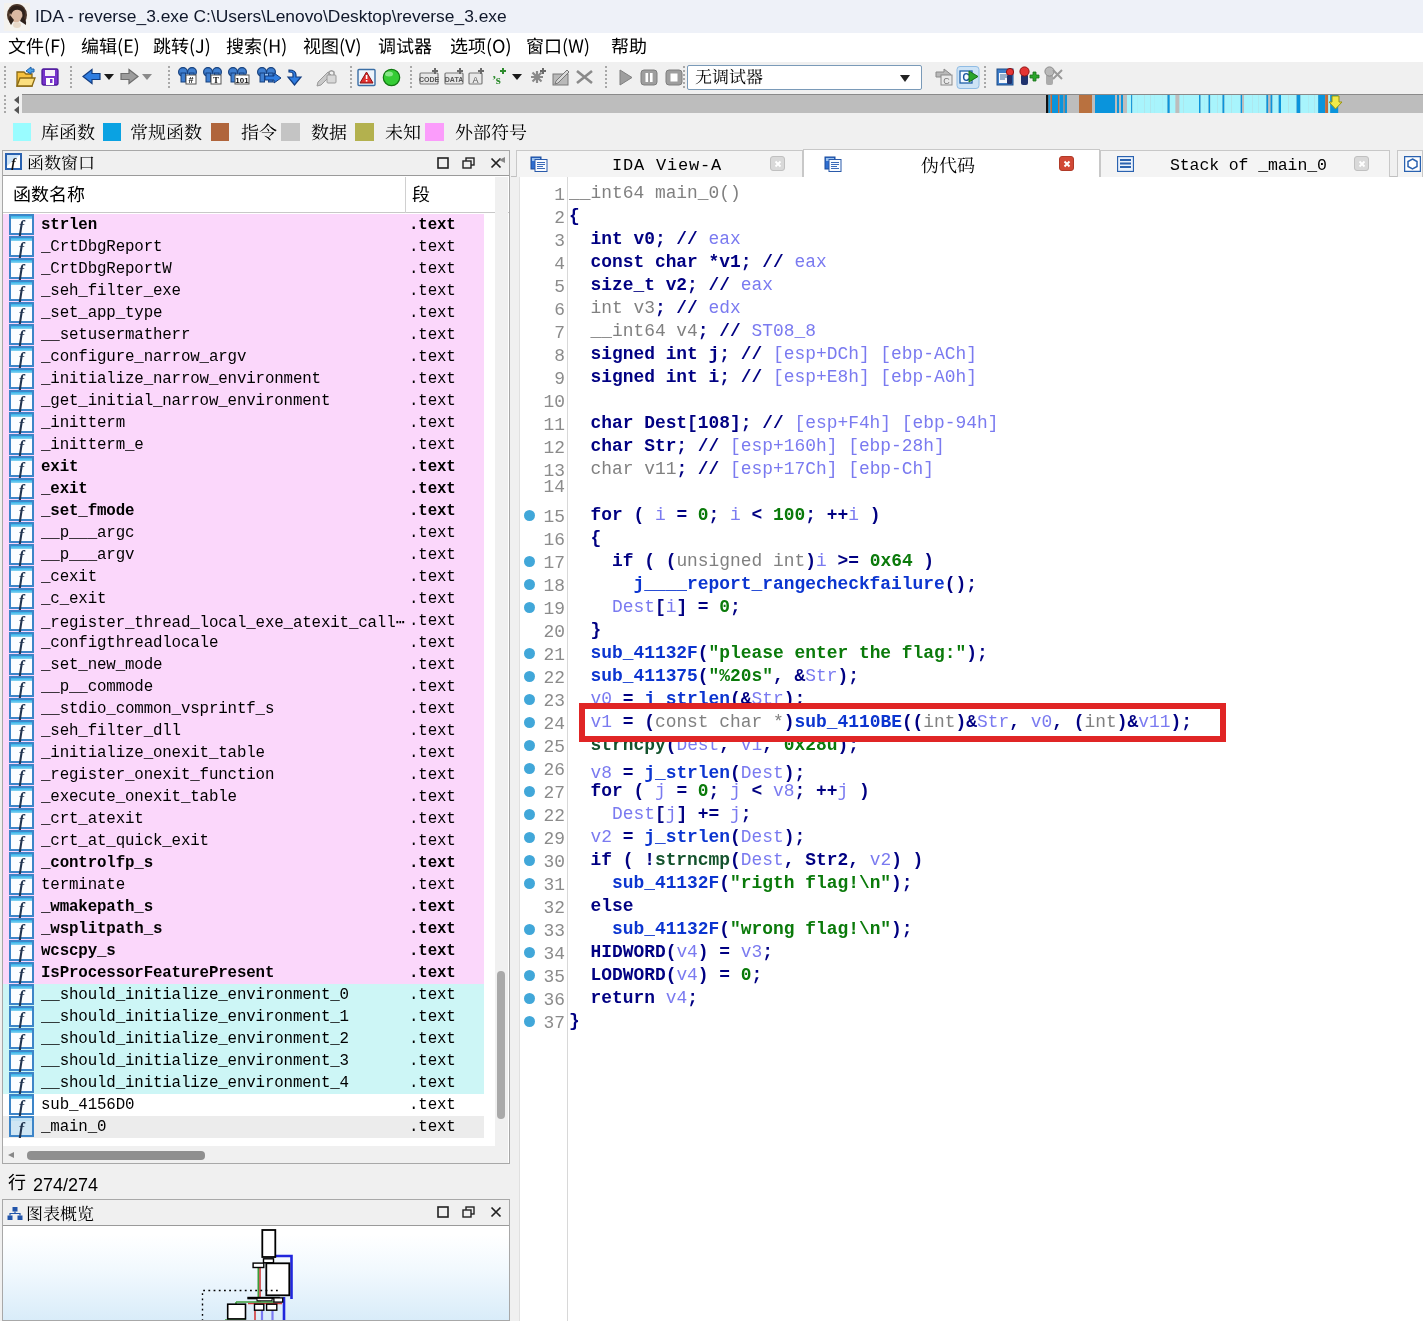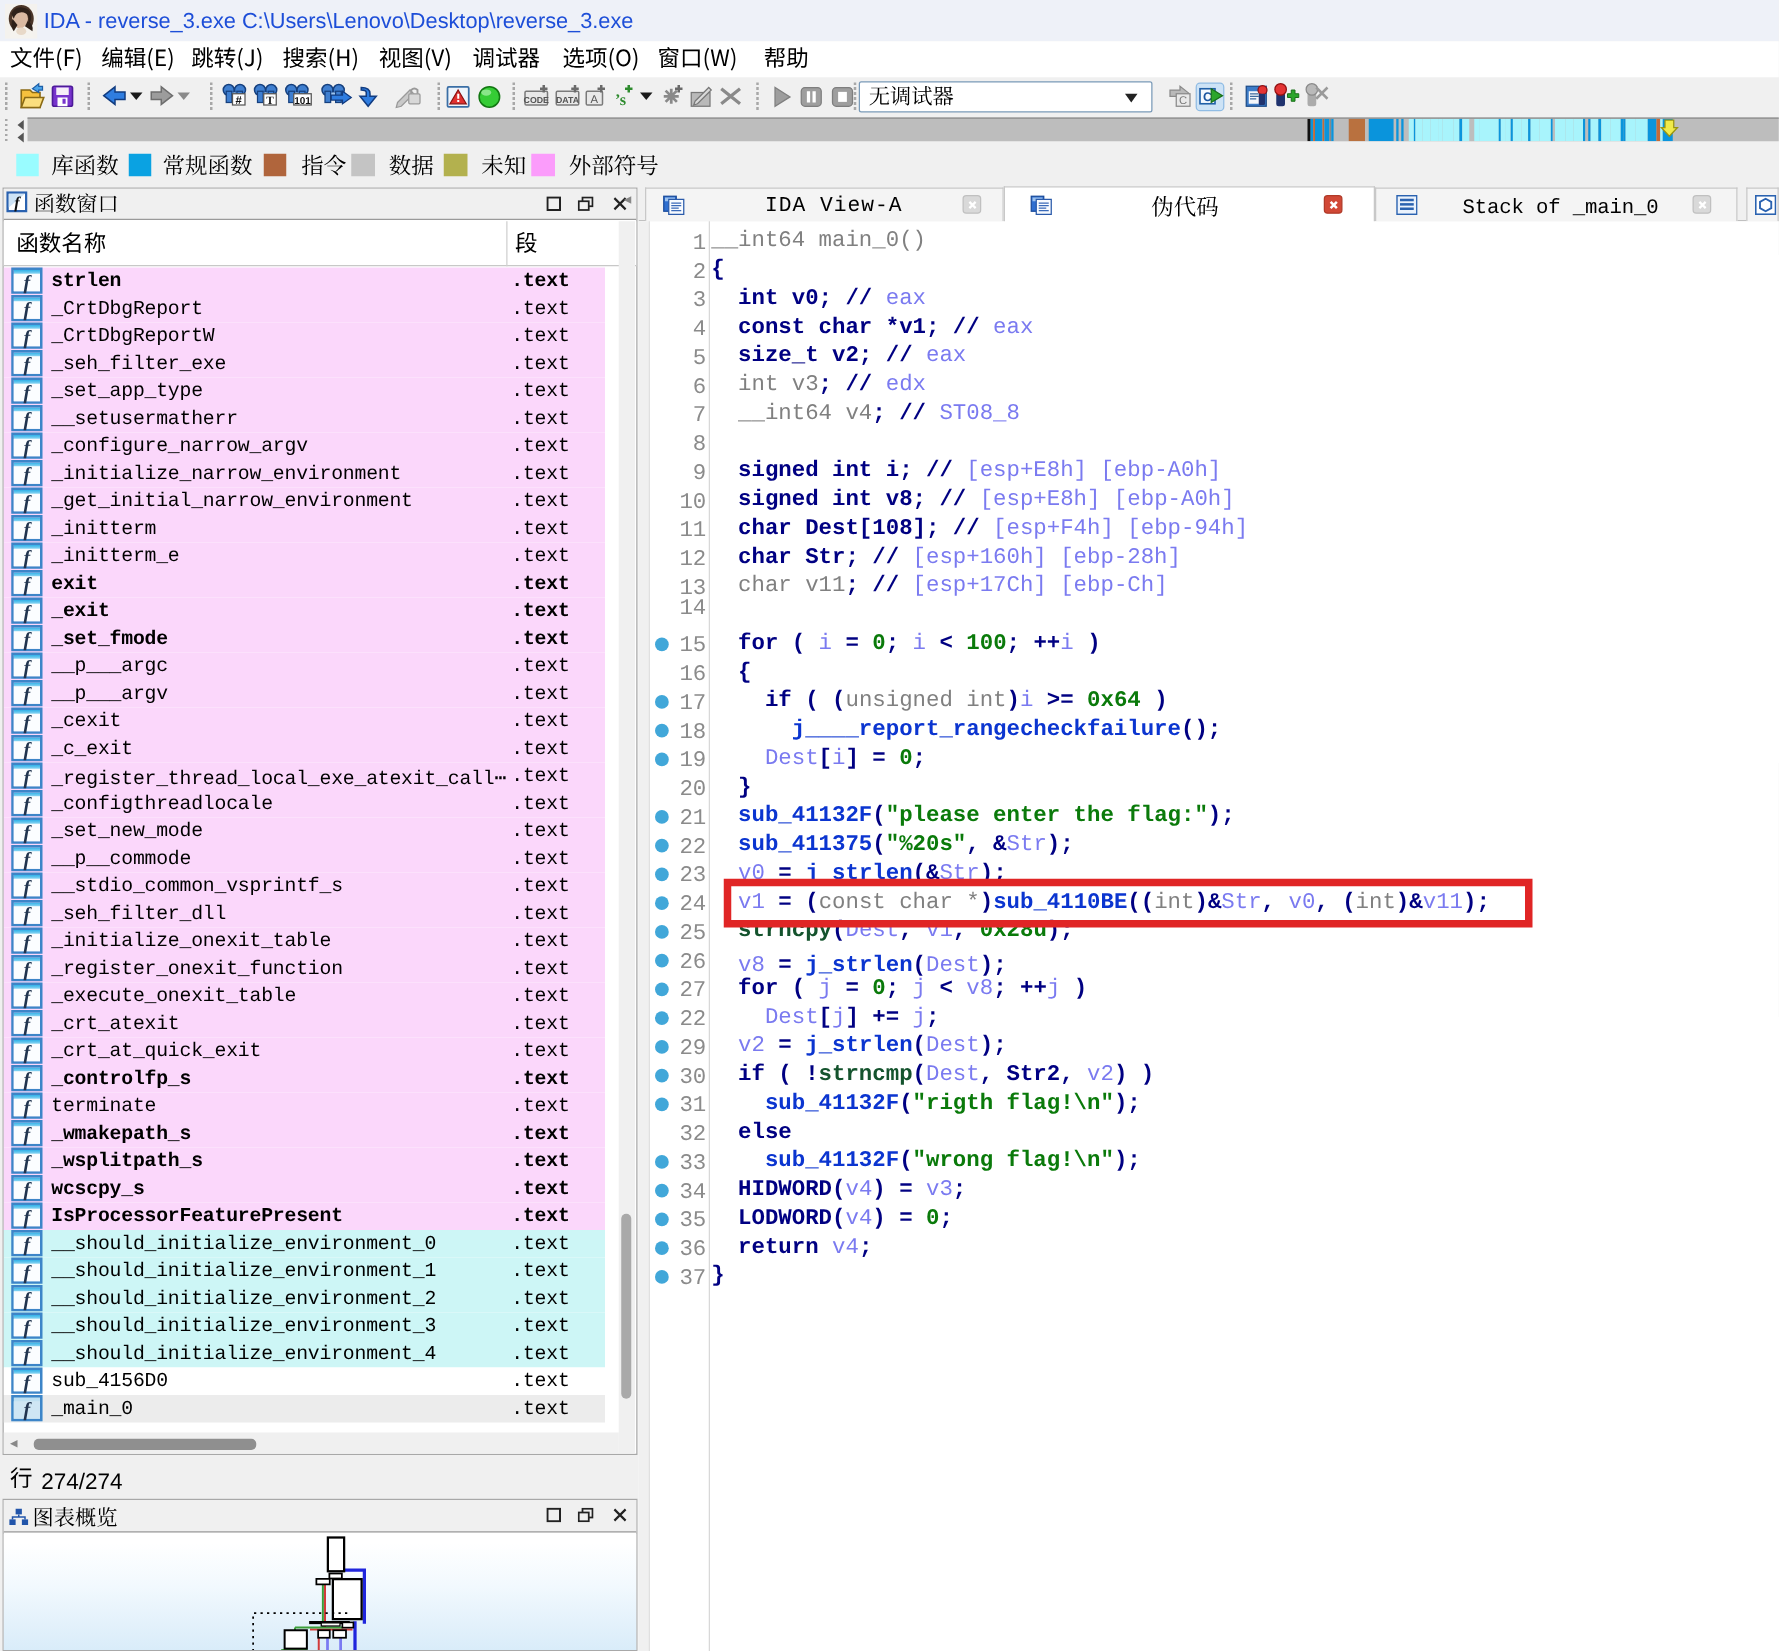--- a/index.html
+++ b/index.html
@@ -34,21 +34,21 @@
 <svg class="abs" style="left:4px;top:3px" width="26" height="28" viewBox="0 0 26 28">
 <rect x="0" y="0" width="26" height="28" fill="#f4f2ee"></rect>
     <ellipse cx="13" cy="12" rx="10" ry="11" fill="#4a3528"></ellipse>
 <path d="M4 26 Q6 17 9 15 L17 15 Q21 18 23 27 L4 27 Z" fill="#f5f3ee"></path>
 <ellipse cx="12" cy="12" rx="6.4" ry="7.5" fill="#d9b9a2"></ellipse>
 <path d="M5 8 Q8 2 14 3 Q21 4 21 10 Q21 14 19 16 Q20 8 15 7 Q9 6 7 12 Z" fill="#2e211a"></path>
 <path d="M18 14 Q23 16 22 22 L16 18 Z" fill="#2e211a"></path>
 <path d="M6 12 Q4 18 7 22 L10 17 Z" fill="#2e211a"></path>
 <ellipse cx="13" cy="22" rx="4" ry="3" fill="#e8d9c8"></ellipse>
 </svg>
-<div class="abs" style="left:35px;top:6px;font-size:17.4px;color:#1d4ed8">IDA - reverse_3.exe C:\Users\Lenovo\Desktop\reverse_3.exe</div>
+<div class="abs" style="left:35px;top:6px;font-size:17.4px;color:#0f172a">IDA - reverse_3.exe C:\Users\Lenovo\Desktop\reverse_3.exe</div>
 <div class="abs" style="left:0;top:33px;width:1423px;height:29px;background:#ffffff"></div>
 <svg style="position:absolute;left:8px;top:37px;" width="60" height="22" viewBox="0 0 60 22">
     <path fill="#000" d="M7.6 1.0C8.2 1.9 8.7 3.1 8.9 3.9L10.4 3.4C10.2 2.6 9.6 1.5 9.0 0.6ZM0.9 3.9V5.2H3.7C4.8 8.0 6.2 10.3 8.0 12.2C6.1 13.9 3.6 15.1 0.6 16.0C0.9 16.3 1.3 16.9 1.5 17.2C4.5 16.3 7.0 15.0 9.0 13.2C11.1 15.0 13.5 16.3 16.5 17.2C16.7 16.8 17.1 16.2 17.4 15.9C14.5 15.2 12.1 13.9 10.1 12.2C11.9 10.4 13.3 8.1 14.3 5.2H17.2V3.9ZM9.1 11.3C7.4 9.6 6.0 7.5 5.1 5.2H12.8C11.9 7.7 10.7 9.6 9.1 11.3Z M23.7 9.7V11.0H28.9V17.3H30.2V11.0H35.2V9.7H30.2V5.7H34.4V4.4H30.2V0.9H28.9V4.4H26.5C26.7 3.6 26.9 2.7 27.1 1.9L25.8 1.6C25.4 4.0 24.6 6.3 23.6 7.8C23.9 8.0 24.5 8.3 24.7 8.5C25.2 7.7 25.6 6.8 26.0 5.7H28.9V9.7ZM22.8 0.8C21.9 3.5 20.3 6.2 18.6 8.0C18.8 8.3 19.2 9.0 19.4 9.3C19.9 8.7 20.5 8.0 21.0 7.2V17.2H22.3V5.1C23.0 3.8 23.6 2.5 24.1 1.2Z M40.3 19.4 41.3 18.9C39.8 16.4 39.0 13.3 39.0 10.2C39.0 7.2 39.8 4.2 41.3 1.6L40.3 1.1C38.6 3.8 37.7 6.7 37.7 10.2C37.7 13.8 38.6 16.7 40.3 19.4Z M43.9 15.8H45.6V9.9H50.6V8.5H45.6V4.1H51.5V2.6H43.9Z M53.8 19.4C55.5 16.7 56.4 13.8 56.4 10.2C56.4 6.7 55.5 3.8 53.8 1.1L52.8 1.6C54.3 4.2 55.1 7.2 55.1 10.2C55.1 13.3 54.3 16.4 52.8 18.9Z"></path>
   </svg>
 <svg style="position:absolute;left:81px;top:37px;" width="60" height="22" viewBox="0 0 60 22">
     <path fill="#000" d="M0.7 14.9 1.0 16.1C2.5 15.5 4.4 14.7 6.2 14.0L6.0 12.9C4.0 13.7 2.1 14.4 0.7 14.9ZM1.1 8.2C1.3 8.1 1.8 8.0 3.7 7.7C3.0 8.9 2.4 9.8 2.1 10.2C1.6 10.8 1.2 11.3 0.8 11.4C1.0 11.7 1.2 12.3 1.2 12.6C1.6 12.3 2.1 12.2 6.1 11.2C6.0 11.0 6.0 10.5 6.0 10.1L3.0 10.8C4.3 9.1 5.5 7.1 6.6 5.1L5.5 4.5C5.1 5.2 4.8 5.9 4.4 6.5L2.4 6.8C3.4 5.2 4.4 3.1 5.2 1.2L3.9 0.7C3.2 2.9 2.0 5.3 1.6 5.9C1.3 6.5 1.0 6.9 0.7 7.0C0.8 7.3 1.0 8.0 1.1 8.2ZM11.2 9.5V12.2H9.7V9.5ZM12.1 9.5H13.4V12.2H12.1ZM8.7 8.4V17.1H9.7V13.3H11.2V16.7H12.1V13.3H13.4V16.7H14.3V13.3H15.7V16.0C15.7 16.1 15.6 16.1 15.5 16.1C15.4 16.1 15.0 16.1 14.7 16.1C14.8 16.4 14.9 16.8 15.0 17.2C15.6 17.2 16.0 17.1 16.3 17.0C16.7 16.8 16.7 16.5 16.7 16.0V8.4L15.7 8.4ZM14.3 9.5H15.7V12.2H14.3ZM10.9 1.0C11.2 1.5 11.5 2.1 11.7 2.7H7.5V6.6C7.5 9.3 7.3 13.3 5.7 16.2C5.9 16.3 6.5 16.7 6.7 17.0C8.4 14.1 8.7 9.8 8.7 6.9H16.6V2.7H13.1C12.9 2.1 12.5 1.2 12.1 0.6ZM8.7 3.8H15.3V5.7H8.7Z M27.9 2.3H32.7V4.1H27.9ZM26.7 1.3V5.1H34.1V1.3ZM19.5 9.9C19.6 9.7 20.1 9.6 20.8 9.6H22.4V12.2L18.7 12.8L19.0 14.1L22.4 13.5V17.2H23.6V13.2L25.7 12.8L25.6 11.6L23.6 12.0V9.6H25.3V8.4H23.6V5.6H22.4V8.4H20.7C21.2 7.1 21.7 5.7 22.1 4.1H25.4V2.8H22.4C22.6 2.2 22.7 1.6 22.8 1.0L21.5 0.7C21.4 1.4 21.3 2.1 21.1 2.8H18.8V4.1H20.8C20.4 5.6 20.1 6.8 19.9 7.2C19.6 8.0 19.4 8.6 19.0 8.7C19.2 9.0 19.4 9.6 19.5 9.9ZM32.7 7.3V8.9H28.1V7.3ZM25.2 14.5 25.4 15.7 32.7 15.1V17.3H33.9V15.0L35.3 14.9L35.3 13.8L33.9 13.9V7.3H35.2V6.2H25.6V7.3H26.8V14.4ZM32.7 9.9V11.5H28.1V9.9ZM32.7 12.5V13.9L28.1 14.3V12.5Z M40.3 19.4 41.3 18.9C39.8 16.4 39.0 13.3 39.0 10.2C39.0 7.2 39.8 4.2 41.3 1.6L40.3 1.1C38.6 3.8 37.7 6.7 37.7 10.2C37.7 13.8 38.6 16.7 40.3 19.4Z M43.9 15.8H51.7V14.4H45.6V9.6H50.6V8.2H45.6V4.1H51.5V2.6H43.9Z M54.5 19.4C56.1 16.7 57.1 13.8 57.1 10.2C57.1 6.7 56.1 3.8 54.5 1.1L53.4 1.6C55.0 4.2 55.8 7.2 55.8 10.2C55.8 13.3 55.0 16.4 53.4 18.9Z"></path>
   </svg>
 <svg style="position:absolute;left:153px;top:37px;" width="59" height="22" viewBox="0 0 59 22">
     <path fill="#000" d="M2.7 2.8H5.6V6.0H2.7ZM7.0 3.6C7.8 4.8 8.4 6.4 8.6 7.5L9.8 6.9C9.5 5.9 8.9 4.3 8.1 3.1ZM0.6 14.9 0.9 16.2C2.7 15.7 5.0 15.1 7.3 14.5L7.1 13.3L4.9 13.9V10.6H6.8V9.4H4.9V7.1H6.8V1.6H1.6V7.1H3.8V14.2L2.6 14.4V8.6H1.6V14.7ZM15.9 3.0C15.4 4.2 14.6 6.0 13.9 7.1L14.9 7.6C15.6 6.5 16.5 4.9 17.2 3.6ZM12.6 0.7V15.0C12.6 16.6 13.0 17.0 14.2 17.0C14.4 17.0 15.6 17.0 15.9 17.0C17.0 17.0 17.3 16.3 17.4 14.2C17.1 14.2 16.6 13.9 16.3 13.7C16.3 15.3 16.2 15.8 15.8 15.8C15.6 15.8 14.6 15.8 14.4 15.8C14.0 15.8 13.9 15.7 13.9 15.0V10.2C14.9 11.0 16.0 12.0 16.5 12.6L17.4 11.7C16.7 10.9 15.3 9.7 14.2 8.8L13.9 9.1V0.7ZM9.8 0.7V8.3L9.8 9.5C8.6 10.3 7.3 11.1 6.5 11.6L7.2 12.8L9.7 10.9C9.5 13.0 8.7 15.2 6.4 16.3C6.6 16.6 7.0 17.0 7.2 17.3C10.7 15.4 11.1 11.6 11.1 8.3V0.7Z M19.5 9.9C19.6 9.7 20.2 9.6 20.8 9.6H22.4V12.2L18.7 12.8L19.0 14.1L22.4 13.5V17.2H23.7V13.2L26.1 12.8L26.0 11.6L23.7 12.0V9.6H25.5V8.4H23.7V5.6H22.4V8.4H20.6C21.2 7.1 21.7 5.6 22.2 4.1H25.5V2.8H22.6C22.8 2.2 22.9 1.6 23.0 1.0L21.7 0.7C21.6 1.4 21.5 2.1 21.3 2.8H18.8V4.1H21.0C20.6 5.6 20.1 6.8 19.9 7.2C19.6 8.0 19.4 8.6 19.0 8.7C19.2 9.0 19.4 9.6 19.5 9.9ZM25.7 6.2V7.5H28.3C27.9 8.7 27.6 9.9 27.2 10.8H32.4C31.8 11.7 31.0 12.8 30.3 13.8C29.6 13.4 29.0 13.0 28.4 12.6L27.6 13.5C29.4 14.6 31.5 16.2 32.6 17.3L33.5 16.3C32.9 15.7 32.2 15.1 31.3 14.5C32.4 13.0 33.7 11.3 34.6 10.0L33.6 9.5L33.4 9.6H29.1L29.7 7.5H35.3V6.2H30.1L30.7 4.1H34.6V2.8H31.0L31.5 0.9L30.1 0.7L29.6 2.8H26.4V4.1H29.3L28.7 6.2Z M40.3 19.4 41.3 18.9C39.8 16.4 39.0 13.3 39.0 10.2C39.0 7.2 39.8 4.2 41.3 1.6L40.3 1.1C38.6 3.8 37.7 6.7 37.7 10.2C37.7 13.8 38.6 16.7 40.3 19.4Z M46.4 16.1C48.9 16.1 50.0 14.3 50.0 12.0V2.6H48.3V11.8C48.3 13.8 47.6 14.6 46.2 14.6C45.2 14.6 44.5 14.2 43.9 13.1L42.7 14.0C43.5 15.4 44.7 16.1 46.4 16.1Z M53.5 19.4C55.2 16.7 56.1 13.8 56.1 10.2C56.1 6.7 55.2 3.8 53.5 1.1L52.5 1.6C54.0 4.2 54.8 7.2 54.8 10.2C54.8 13.3 54.0 16.4 52.5 18.9Z"></path>
   </svg>
@@ -741,24 +741,24 @@
 <div class="cl" style="top:51.5px"><span class="k">  int v0; // </span><span class="v">eax</span></div>
 <div class="ln" style="top:76.5px">4</div>
 <div class="cl" style="top:74.5px"><span class="k">  const char *v1; // </span><span class="v">eax</span></div>
 <div class="ln" style="top:99.5px">5</div>
 <div class="cl" style="top:97.5px"><span class="k">  size_t v2; // </span><span class="v">eax</span></div>
 <div class="ln" style="top:122.5px">6</div>
 <div class="cl" style="top:120.5px"><span class="g">  int v3</span><span class="k">; // </span><span class="v">edx</span></div>
 <div class="ln" style="top:145.5px">7</div>
 <div class="cl" style="top:143.5px"><span class="g">  __int64 v4</span><span class="k">; // </span><span class="v">ST08_8</span></div>
 <div class="ln" style="top:168.5px">8</div>
+<div class="cl" style="top:166.5px"><span class="k">  signed int j; // </span><span class="v">[esp+DCh] [ebp-ACh]</span></div>
 <div class="ln" style="top:191.5px">9</div>
 <div class="cl" style="top:189.5px"><span class="k">  signed int i; // </span><span class="v">[esp+E8h] [ebp-A0h]</span></div>
 <div class="ln" style="top:214.5px">10</div>
-<div class="cl" style="top:212.5px"><span class="k">  signed int v8; // </span><span class="v">[esp+E8h] [ebp-A0h]</span></div>
 <div class="ln" style="top:237.5px">11</div>
 <div class="cl" style="top:235.5px"><span class="k">  char Dest[108]; // </span><span class="v">[esp+F4h] [ebp-94h]</span></div>
 <div class="ln" style="top:260.5px">12</div>
 <div class="cl" style="top:258.5px"><span class="k">  char Str; // </span><span class="v">[esp+160h] [ebp-28h]</span></div>
 <div class="ln" style="top:283.5px">13</div>
 <div class="cl" style="top:281.5px"><span class="g">  char v11</span><span class="k">; // </span><span class="v">[esp+17Ch] [ebp-Ch]</span></div>
 <div class="ln" style="top:300px">14</div>
 <div class="ln" style="top:329.5px">15</div>
 <div class="cl" style="top:327.5px"><span class="k">  for ( </span><span class="v">i</span><span class="k"> = </span><span class="s">0</span><span class="k">; </span><span class="v">i</span><span class="k"> &lt; </span><span class="s">100</span><span class="k">; ++</span><span class="v">i</span><span class="k"> )</span></div>
 <div class="dot" style="left:13px;top:332.5px"></div>

